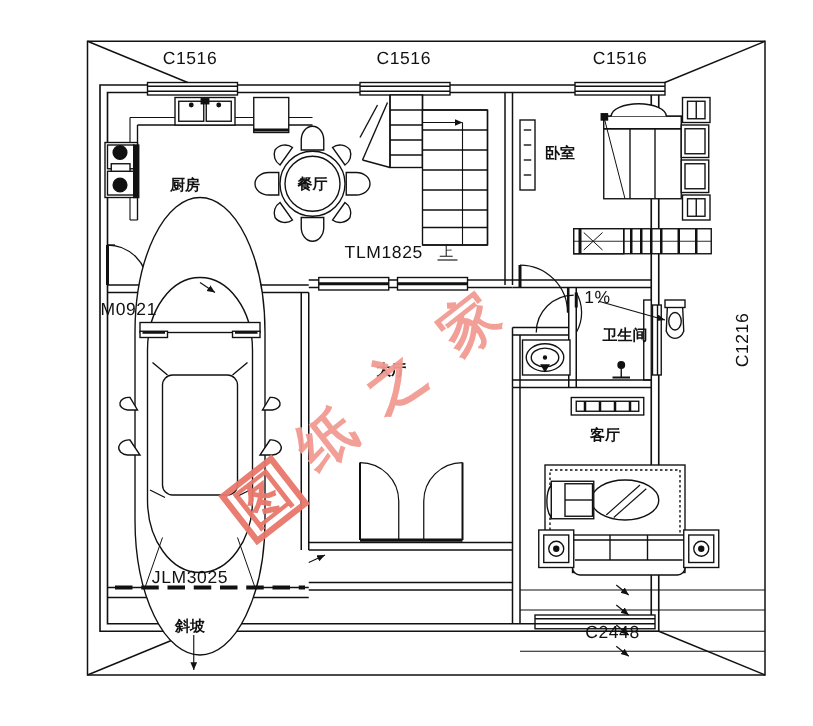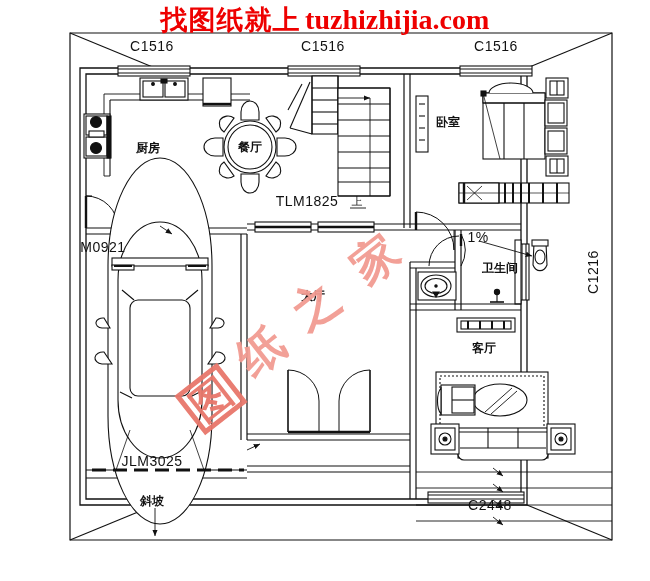--- a/index.html
+++ b/index.html
@@ -451,23 +451,19 @@
       <text class="lbl-code" x="490" y="510" text-anchor="middle">C2448</text>
       <text class="lbl-code" x="307" y="206" text-anchor="middle">TLM1825</text>
       <text class="lbl-code" x="103" y="252" text-anchor="middle">M0921</text>
       <text class="lbl-code" x="152" y="466" text-anchor="middle">JLM3025</text>
 
       <text class="lbl-small" x="357" y="205" text-anchor="middle">上</text>
       <text class="lbl-code" x="478" y="242" text-anchor="middle">1%</text>
     </g>
   </svg>
 
-  <div class="wm-head">
-    <span class="cn">找图纸就上</span>
-    <span class="en">tuzhizhijia.com</span>
-  </div>
 
   <div class="wm-diag wm-d1">家</div>
   <div class="wm-diag wm-d2">之</div>
   <div class="wm-diag wm-d3">纸</div>
   <div class="wm-diag wm-d4"><span>图</span></div>
 
 </div>
 
 </body></html>

